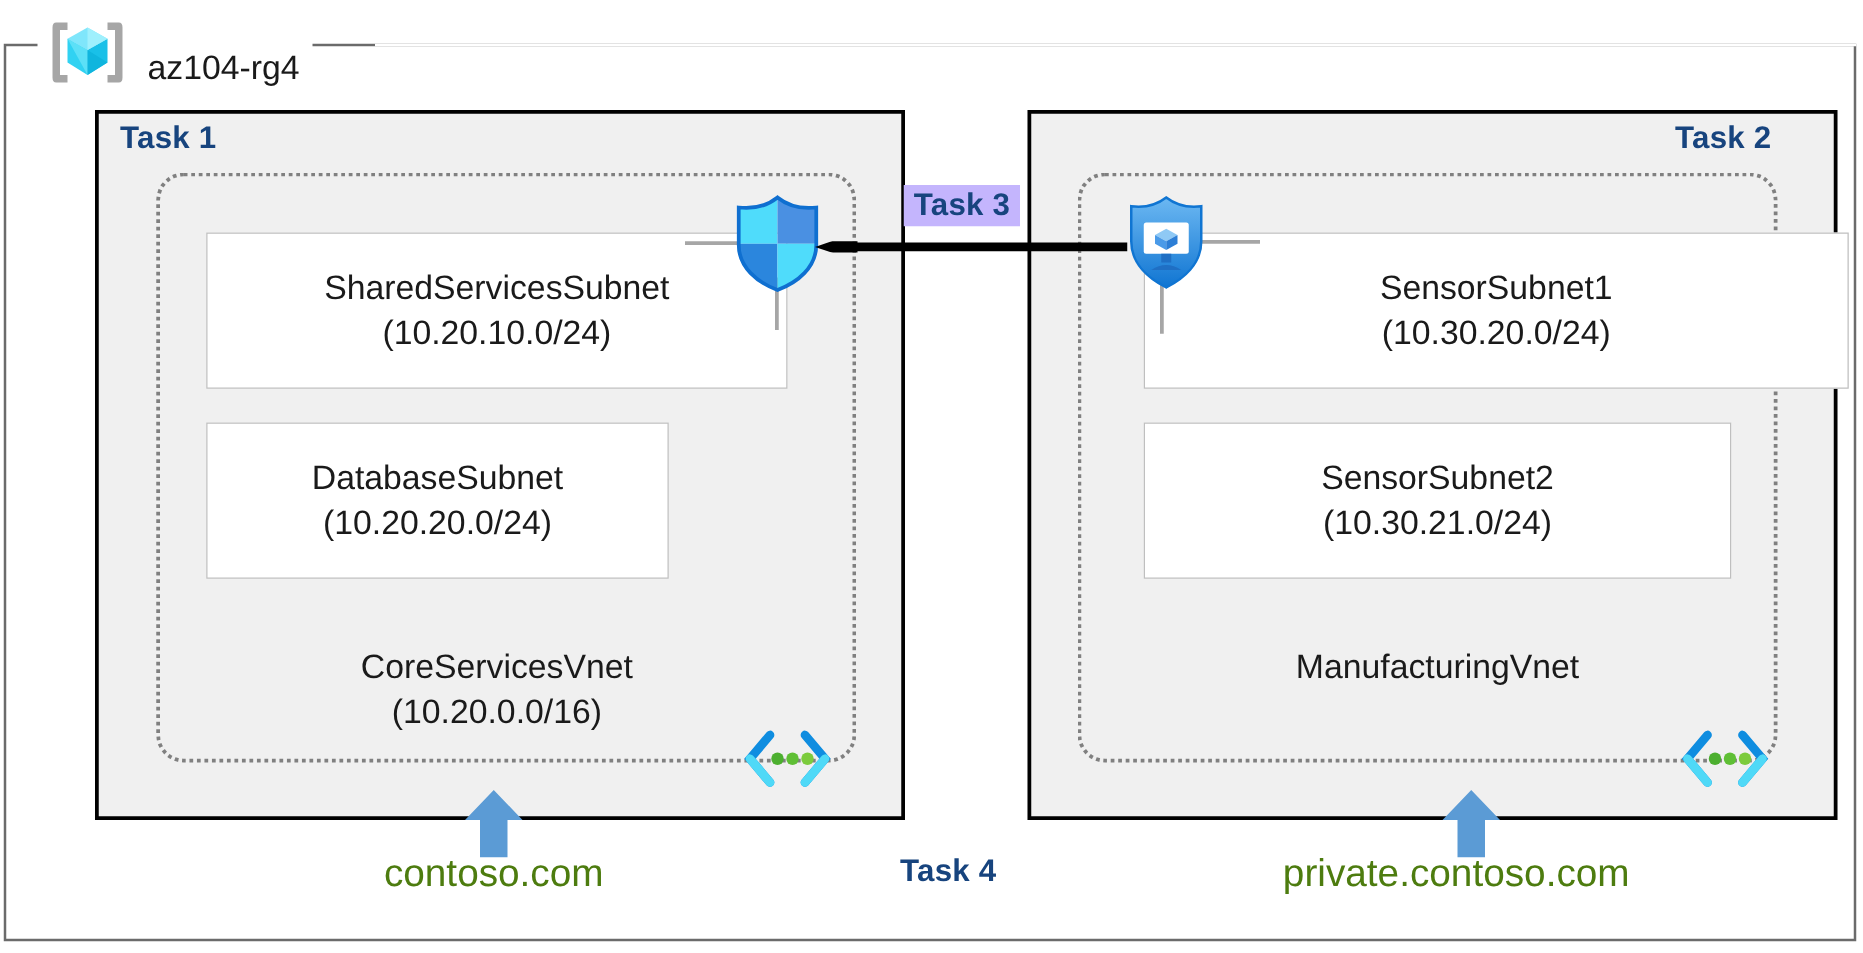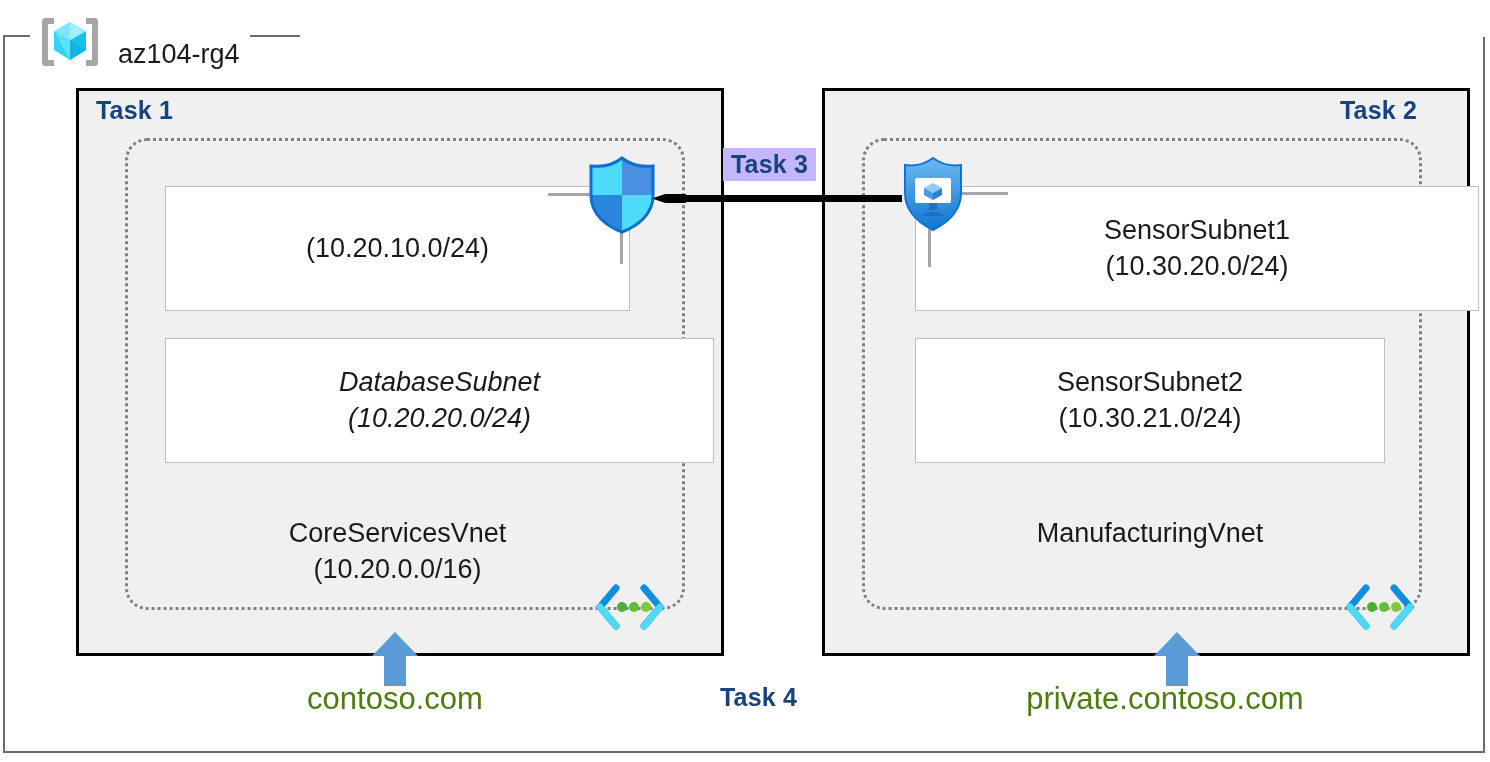--- a/index.html
+++ b/index.html
@@ -28,21 +28,21 @@
   .vnet-box{position:absolute;border:3px dotted #808080;border-radius:22px;
      background:transparent;box-sizing:border-box;}
   #vnet1-box{left:125px;top:138px;width:560px;height:472px;}
   #vnet2-box{left:862px;top:138px;width:560px;height:472px;}
 
   .subnet-box{position:absolute;background:#ffffff;border:1.5px solid #bfbfbf;
      box-sizing:border-box;display:flex;flex-direction:column;align-items:center;
      justify-content:center;}
   .subnet-box .ln{font-size:27px;color:#1a1a1a;line-height:1.33;white-space:nowrap;}
   #sn-shared{left:165px;top:186px;width:465px;height:125px;}
-  #sn-database{left:165px;top:338px;width:549px;height:125px;font-style:italic;}
+  #sn-database{left:165px;top:338px;width:370px;height:125px;}
   #sn-sensor1{left:915px;top:186px;width:564px;height:125px;}
   #sn-sensor2{left:915px;top:338px;width:470px;height:125px;}
 
   .vnet-caption{position:absolute;text-align:center;font-size:27px;color:#1a1a1a;
      line-height:1.33;white-space:nowrap;}
   #vnet1-caption{left:165px;top:516px;width:465px;}
   #vnet2-caption{left:915px;top:516px;width:470px;}
 
   
   .vnet-icon{position:absolute;width:72px;height:46px;}
@@ -98,20 +98,21 @@
   </div>
   <div class="rg-name">az104-rg4</div>
 </div>
 
 <div class="task-box" id="task1-box"></div>
 <div class="task-label" id="task1-label">Task 1</div>
 
 <div class="vnet-box" id="vnet1-box"></div>
 
 <div class="subnet-box" id="sn-shared">
+  <div class="ln">SharedServicesSubnet</div>
   <div class="ln">(10.20.10.0/24)</div>
 </div>
 
 <div class="subnet-box" id="sn-database">
   <div class="ln">DatabaseSubnet</div>
   <div class="ln">(10.20.20.0/24)</div>
 </div>
 
 <div class="vnet-caption" id="vnet1-caption">
   <div>CoreServicesVnet</div>

